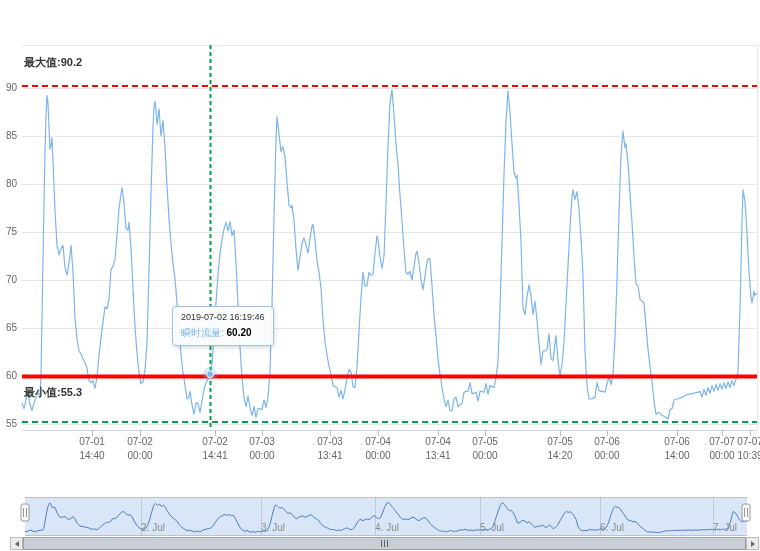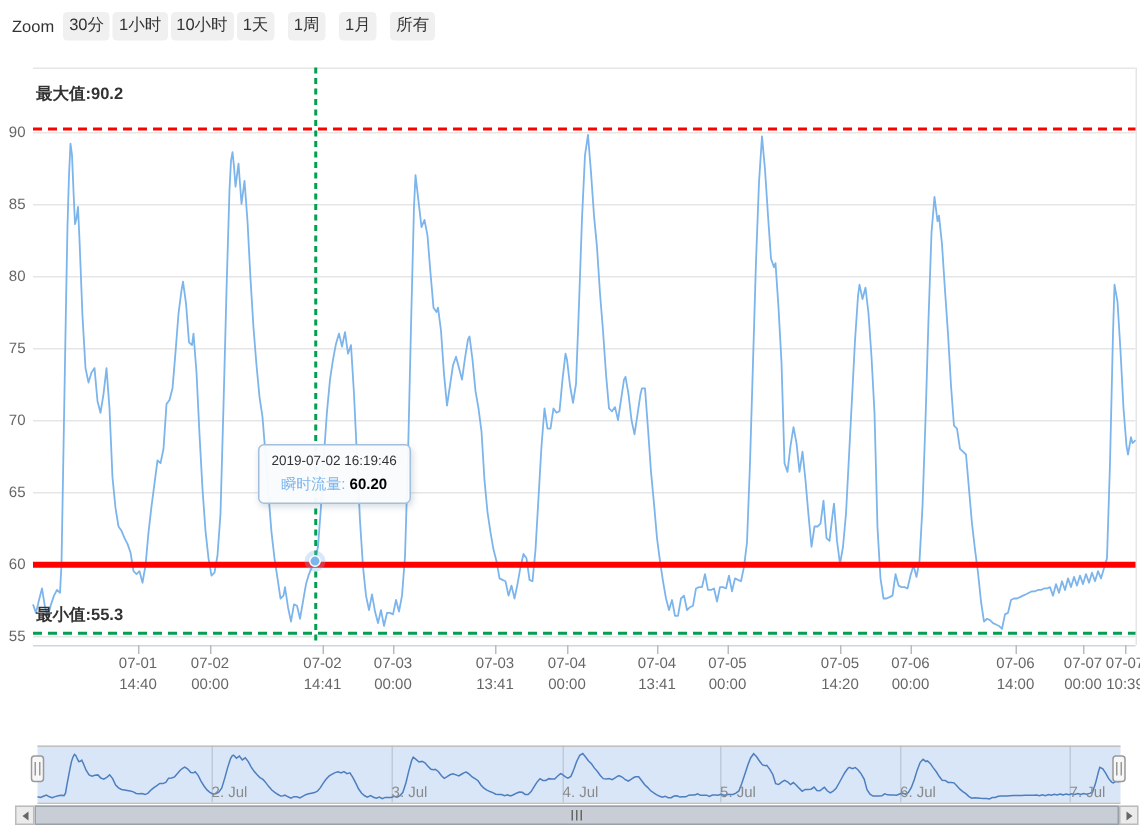--- a/index.html
+++ b/index.html
@@ -8,26 +8,26 @@
   svg{position:absolute;left:0;top:0;}
   
   .toolbar{position:absolute;left:8px;top:8px;z-index:6;display:flex;align-items:center;}
   .zoom-label{font-size:11px;color:#333;margin-right:6px;}
   .zbtn{font-size:11px;color:#333;background:#f0f0f0;border:none;border-radius:3px;
         padding:3px 4px;margin-right:2px;line-height:13px;cursor:pointer;white-space:nowrap;}
   .zbtn.gap{margin-left:7px;}
   
   .pl-label{position:absolute;font-size:11px;font-weight:bold;color:#333;z-index:4;white-space:nowrap;}
   #max-label{left:24px;top:55px;}
-  #min-label{left:24px;top:402px;}
+  #min-label{left:24px;top:385px;}
   
-  .tooltip{position:absolute;left:172px;top:296px;z-index:5;background:rgba(249,251,253,0.97);
+  .tooltip{position:absolute;left:172px;top:306px;z-index:5;background:rgba(249,251,253,0.97);
            border:1px solid #a3bfdc;border-radius:4px;padding:5px 8px;
            box-shadow:1px 2px 4px rgba(69,90,120,0.2);font-size:9px;color:#333;white-space:nowrap;}
-  .tooltip .t-row2{margin-top:4px;font-size:10px;text-align:center;}
+  .tooltip .t-row2{margin-top:4px;font-size:10px;}
   .tooltip .t-series{color:#7cb5ec;}
   .tooltip .t-value{color:#000;font-weight:bold;}
   
   .sb-arrow{position:absolute;top:537px;width:13px;height:13px;background:#ebebeb;
             border:1px solid #bbb;box-sizing:border-box;display:flex;align-items:center;
             justify-content:center;cursor:pointer;z-index:3;}
   #sb-left{left:10px;}
   #sb-right{left:746px;}
   .tri-l{width:0;height:0;border-top:3px solid transparent;border-bottom:3px solid transparent;
          border-right:4px solid #666;}
@@ -129,30 +129,20 @@
       <line x1="25" y1="497.5" x2="747" y2="497.5" stroke="#c0c0c0"></line>
       <line x1="25" y1="535.5" x2="747" y2="535.5" stroke="#c0c0c0"></line>
       <rect x="21" y="504" width="8" height="17" rx="2" fill="#f7f7f7" stroke="#999"></rect>
       <line x1="23.5" y1="508" x2="23.5" y2="517" stroke="#999"></line>
       <line x1="26.5" y1="508" x2="26.5" y2="517" stroke="#999"></line>
       <rect x="742" y="504" width="8" height="17" rx="2" fill="#f7f7f7" stroke="#999"></rect>
       <line x1="744.5" y1="508" x2="744.5" y2="517" stroke="#999"></line>
       <line x1="747.5" y1="508" x2="747.5" y2="517" stroke="#999"></line>
     </svg>
 
-  <div class="toolbar">
-    <span class="zoom-label">Zoom</span>
-    <button class="zbtn">30分</button>
-    <button class="zbtn">1小时</button>
-    <button class="zbtn">10小时</button>
-    <button class="zbtn">1天</button>
-    <button class="zbtn gap">1周</button>
-    <button class="zbtn gap">1月</button>
-    <button class="zbtn gap">所有</button>
-  </div>
 
   <div class="pl-label" id="max-label">最大值:90.2</div>
   <div class="pl-label" id="min-label">最小值:55.3</div>
 
   <div class="tooltip">
     <div class="t-row1">2019-07-02 16:19:46</div>
     <div class="t-row2"><span class="t-series">瞬时流量:</span> <span class="t-value">60.20</span></div>
   </div>
 
   <div class="sb-track"></div>

